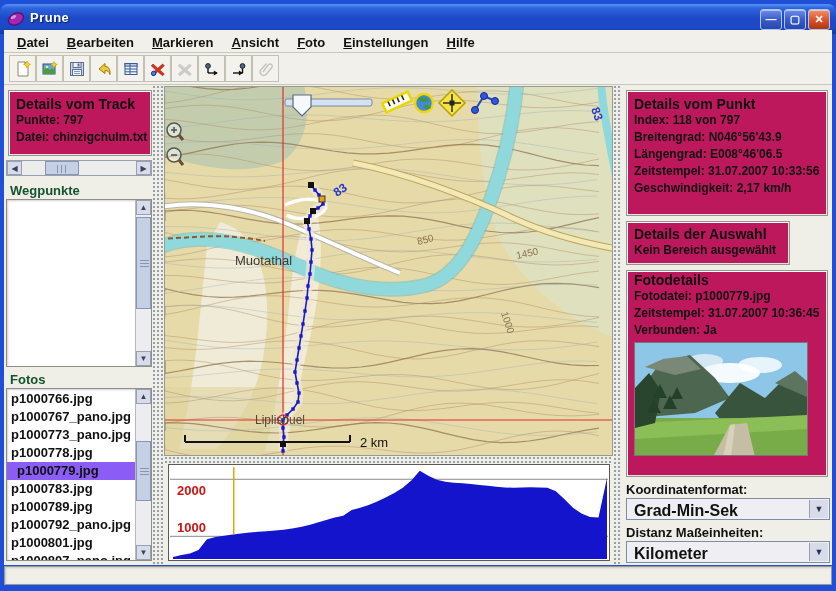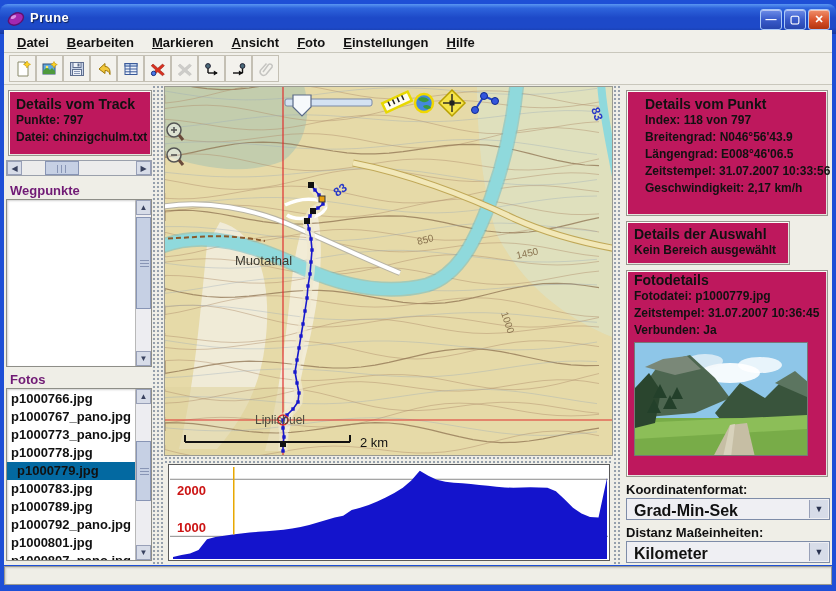--- a/index.html
+++ b/index.html
@@ -35,42 +35,42 @@
   .box-title { font-size:14px; font-weight:bold; color:#111; }
   .detail-line { font-size:12px; font-weight:bold; color:#111; line-height:17px; white-space:nowrap; }
 
   
   #track-box { position:absolute; left:4px; top:5px; width:144px; height:66px; padding:5px 7px; }
   #hscroll { position:absolute; left:2px; top:75px; width:146px; height:16px; border:1px solid #9AA0AC; background:#ECECEC; }
   .sb-btn { position:absolute; top:0; width:15px; height:14px; background:#D7DCE8; border:1px solid #98A0B8;
     font-size:8px; color:#39425F; text-align:center; line-height:13px; }
   #hthumb { position:absolute; left:38px; top:0; width:34px; height:14px; background:#C6D0E4; border:1px solid #8895B5; }
   .hgrip { position:absolute; left:11px; top:3px; width:1px; height:8px; background:#8895B5; box-shadow:4px 0 0 #8895B5, 8px 0 0 #8895B5; }
-  .list-label { position:absolute; font-size:13px; font-weight:bold; color:#701a75; }
+  .list-label { position:absolute; font-size:13px; font-weight:bold; color:#14532d; }
   .listbox { position:absolute; left:2px; width:146px; background:#fff; border:1px solid #8E8E88;
     box-shadow:inset 1px 1px 2px rgba(0,0,0,.18); overflow:hidden; }
   .list-rows { position:absolute; left:0; top:1px; right:16px; bottom:0; overflow:hidden; }
   .list-row { height:18px; font-size:13px; font-weight:bold; color:#111; padding-left:4px; line-height:18px; white-space:nowrap; }
-  .list-row.selected { background:#0369a1;padding-left:10px; }
+  .list-row.selected { background:#8b5cf6;padding-left:10px; }
   .vscroll { position:absolute; right:0; top:0; bottom:0; width:16px; background:#EDEDF1; border-left:1px solid #B8B8B8; }
   .vsb-btn { position:absolute; left:0; width:15px; height:15px; background:#D7DCE8; border:1px solid #98A0B8;
     font-size:8px; color:#39425F; text-align:center; line-height:14px; }
   .vthumb { position:absolute; left:0; width:15px; background:#C6D0E4; border:1px solid #8895B5; }
   .vgrip { position:absolute; left:3px; top:50%; width:9px; height:1px; background:#8895B5; box-shadow:0 3px 0 #8895B5, 0 -3px 0 #8895B5; }
 
   
   #map-panel { position:absolute; left:160px; top:1px; width:449px; height:370px; border:1px solid #9A9A92; background:#E6DAA8; }
   #hsplit { left:160px; top:371px; width:451px; height:8px; }
   #profile-panel { position:absolute; left:164px; top:379px; width:442px; height:97px; background:#fff; border:1px solid #5A5A5A; }
   #vsplit1 { left:148px; top:0; width:12px; height:480px; }
   #vsplit2 { left:609px; top:0; width:9px; height:480px; }
 
   
   #right-col { position:absolute; left:618px; top:0; width:210px; height:480px; }
-  #point-box { position:absolute; left:4px; top:5px; width:202px; height:126px; padding:5px 18px; }
+  #point-box { position:absolute; left:4px; top:5px; width:202px; height:126px; padding:5px 7px; }
   #sel-box { position:absolute; left:4px; top:136px; width:164px; height:44px; padding:4px 7px; }
   #photo-box { position:absolute; left:4px; top:185px; width:202px; height:207px; padding:1px 7px; }
   #photo-thumb { margin-top:3px; border:1px solid #777; display:block; }
   .combo-label { position:absolute; left:4px; font-size:13px; font-weight:bold; color:#111; }
   .combo { position:absolute; left:4px; width:204px; height:22px; background:#EFEFF3; border:1px solid #7E8CA8; }
   .combo-value { position:absolute; left:7px; top:3px; font-size:16px; font-weight:bold; color:#111; }
   .combo-arrow { position:absolute; right:1px; top:1px; width:19px; height:18px; background:#D7DCE8;
     border-left:1px solid #98A0B8; text-align:center; font-size:9px; color:#2A3350; line-height:18px; }
 
   

